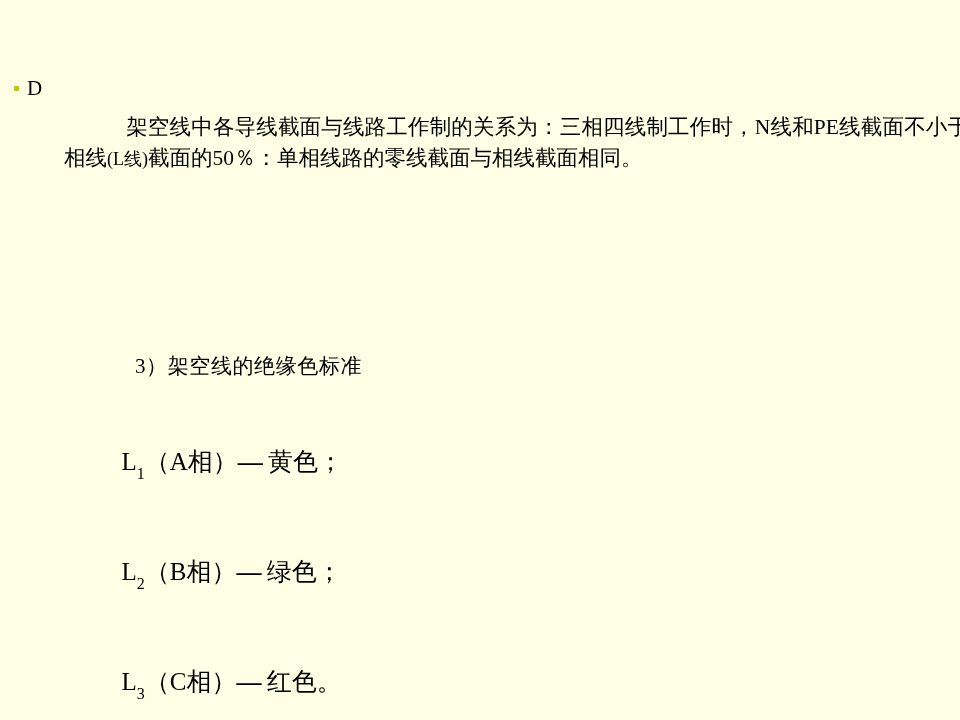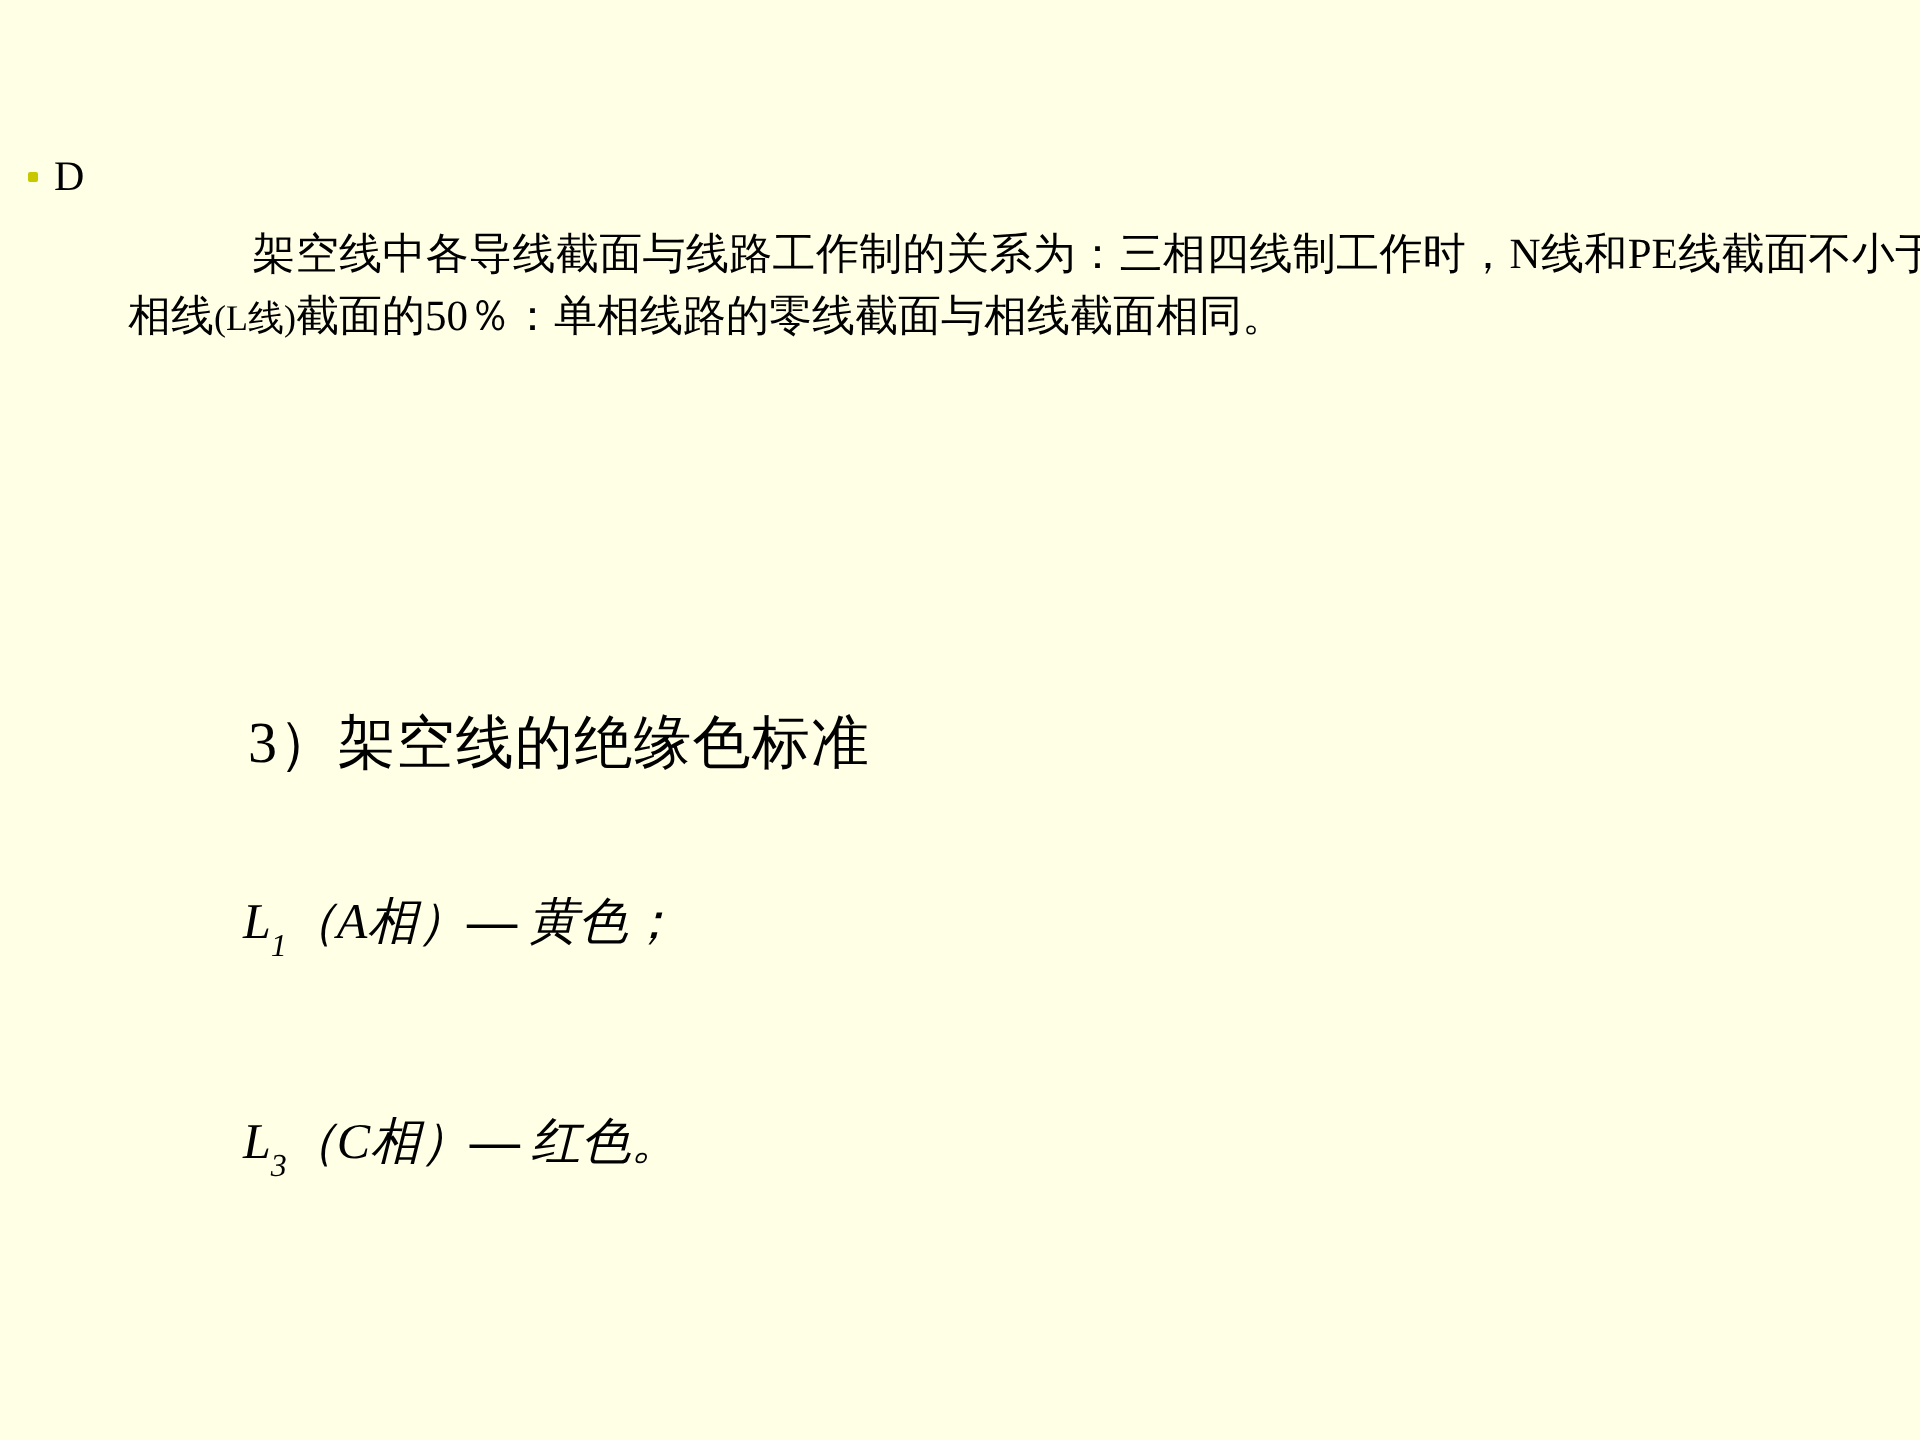--- a/index.html
+++ b/index.html
@@ -64,39 +64,38 @@
     display: inline-block;
     width: 62px;
   }
   .paragraph .small {
     font-size: 18px;
   }
 
   
   .section-title {
     position: absolute;
-    left: 124px;
+    left: 135px;
     top: 352px;
-    font-size: 29px;
+    font-size: 21px;
     letter-spacing: 0.6px;
     white-space: pre;
   }
 
   
   .color-list {
     position: absolute;
     left: 84px;
     top: 408px;
     font-size: 25px;
     line-height: 1.44;
   }
   .color-row {
     white-space: pre;
     display: block;
-    font-style: italic;
   }
   .color-row .sub {
     font-size: 16px;
     vertical-align: sub;
     position: relative;
     top: 3px;
   }
   .color-row .dash {
     font-weight: bold;
     letter-spacing: -1px;
@@ -118,20 +117,23 @@
   </div>
 
   <div class="section-title">3）架空线的绝缘色标准</div>
 
   <div class="color-list">
 
     <div class="color-row">
       <span>L</span><span class="sub">1</span><span>（A相）</span><span class="dash">—</span> <span>黄色；</span>
     </div>
 
+    <div class="color-row">
+      <span>L</span><span class="sub">2</span><span>（B相）</span><span class="dash">—</span> <span>绿色；</span>
+    </div>
 
     <div class="color-row">
       <span>L</span><span class="sub">3</span><span>（C相）</span><span class="dash">—</span> <span>红色。</span>
     </div>
 
   </div>
 
 </div>
 
 </body></html>

